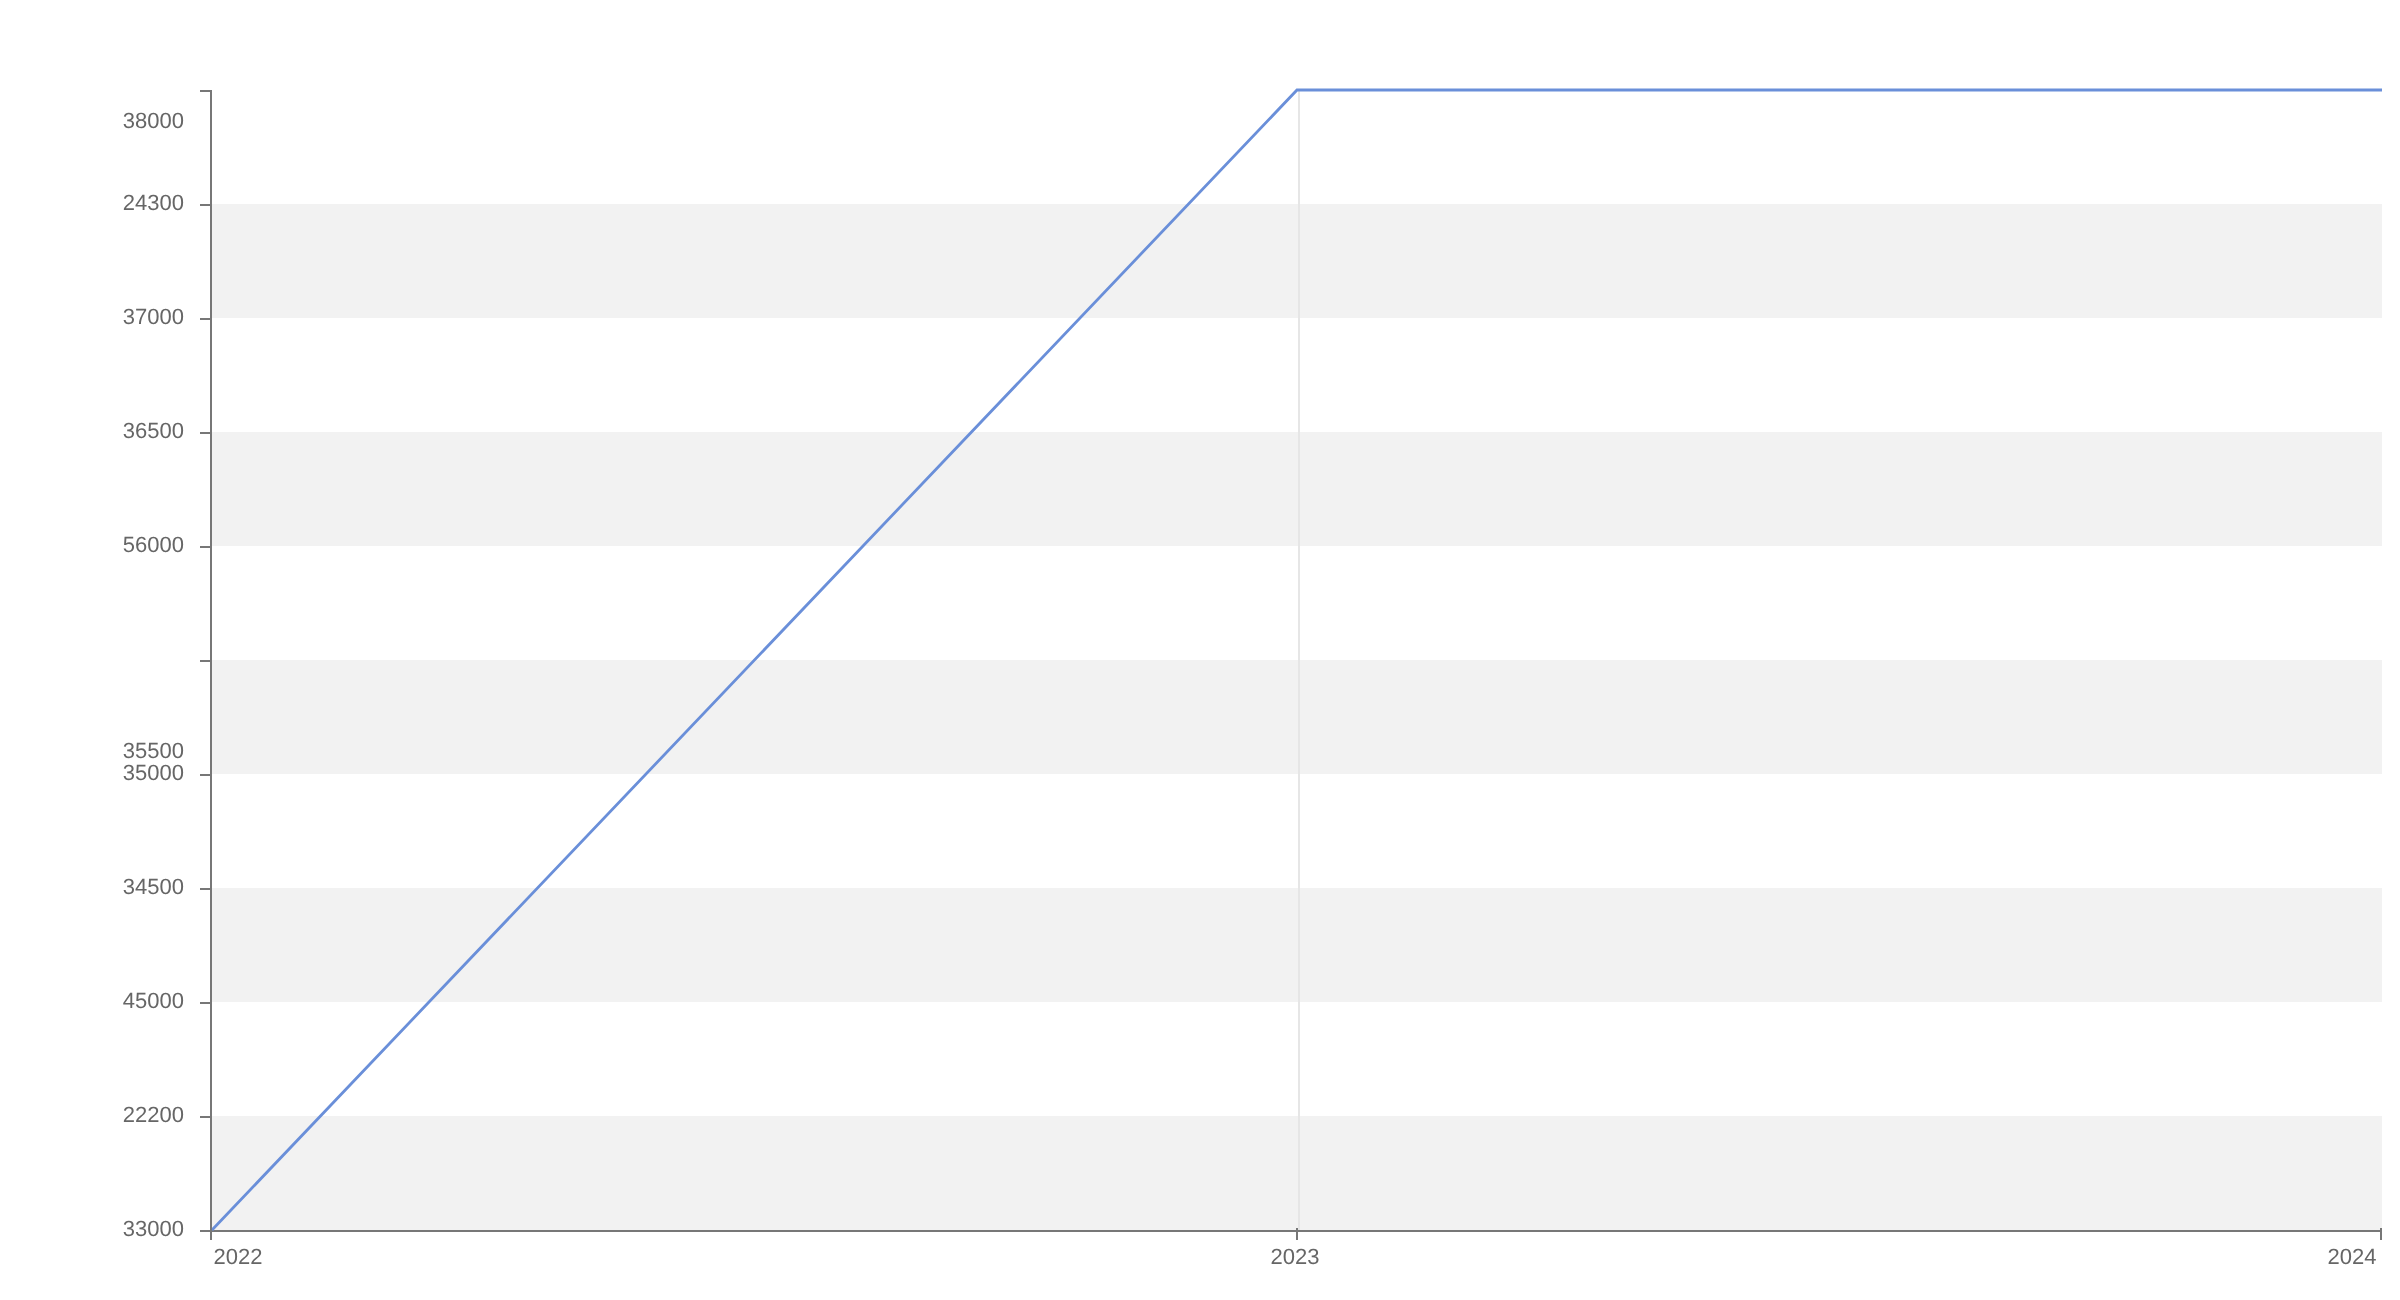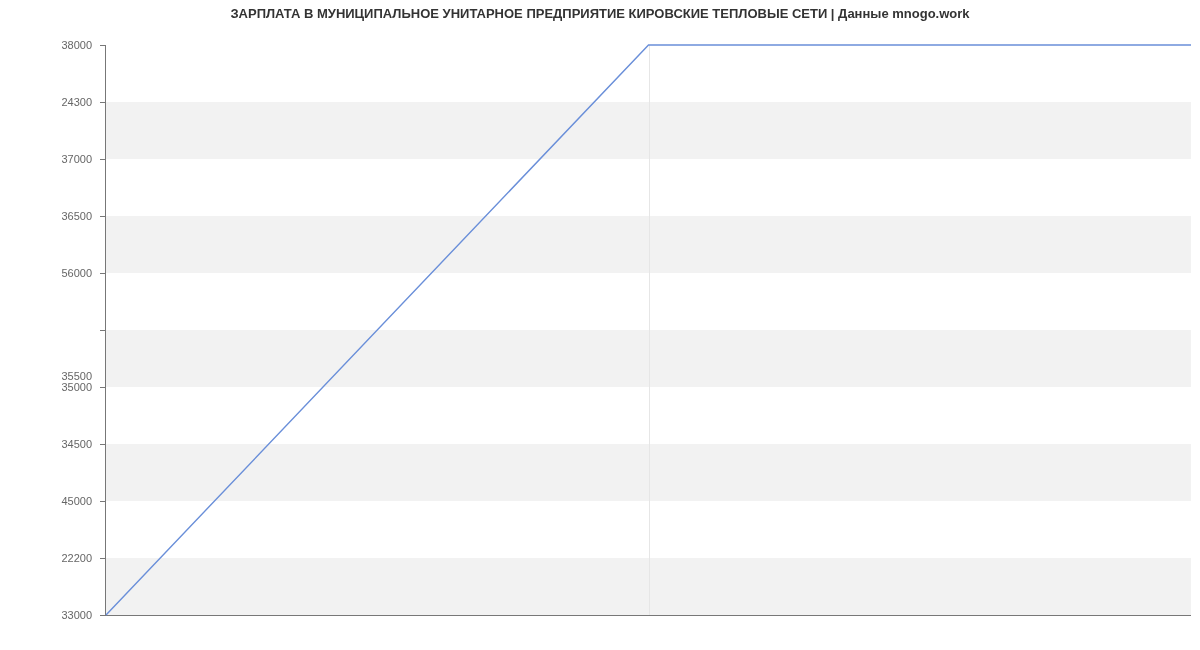--- a/index.html
+++ b/index.html
@@ -102,21 +102,20 @@
   svg.line polyline {
     fill: none;
     stroke: #6a8fd9;
     stroke-width: 1.4;
   }
 </style>
 </head>
 <body>
 
 <div class="chart-wrap">
-  <div class="title">ЗАРПЛАТА В МУНИЦИПАЛЬНОЕ УНИТАРНОЕ ПРЕДПРИЯТИЕ КИРОВСКИЕ ТЕПЛОВЫЕ СЕТИ | Данные mnogo.work</div>
 
   <div class="ytick-wrap">
       <div class="ytick" style="top: 570px;">33000</div>
       <div class="ytick-mark" style="top: 570px;"></div>
       <div class="ytick" style="top: 513px;">22200</div>
       <div class="ytick-mark" style="top: 513px;"></div>
       <div class="ytick" style="top: 456px;">45000</div>
       <div class="ytick-mark" style="top: 456px;"></div>
       <div class="ytick" style="top: 399px;">34500</div>
       <div class="ytick-mark" style="top: 399px;"></div>
@@ -125,29 +124,37 @@
       <div class="ytick" style="top: 285px; margin-top: 46px;">35500</div>
       <div class="ytick-mark" style="top: 285px;"></div>
       <div class="ytick" style="top: 228px;">56000</div>
       <div class="ytick-mark" style="top: 228px;"></div>
       <div class="ytick" style="top: 171px;">36500</div>
       <div class="ytick-mark" style="top: 171px;"></div>
       <div class="ytick" style="top: 114px;">37000</div>
       <div class="ytick-mark" style="top: 114px;"></div>
       <div class="ytick" style="top: 57px;">24300</div>
       <div class="ytick-mark" style="top: 57px;"></div>
-      <div class="ytick" style="top: 0px;">38000</div>
+      <div class="ytick" style="top: 16px;">38000</div>
       <div class="ytick-mark" style="top: 0px;"></div>
     </div>
 
   <div class="plot">
       <div class="band" style="top: 57px; height: 57px;"></div>
       <div class="band" style="top: 171px; height: 57px;"></div>
       <div class="band" style="top: 285px; height: 57px;"></div>
       <div class="band" style="top: 399px; height: 57px;"></div>
       <div class="band" style="top: 513px; height: 57px;"></div>
     <div class="vgrid" style="left: 542.5px;"></div>
       <svg class="line" viewBox="0 0 1085 570" preserveAspectRatio="none">
       <polyline points="0,570 542.5,0 1085,0"></polyline>
     </svg>
   </div>
 
+  <div class="xtick-wrap">
+      <div class="xtick" style="left: 14px;">2022</div>
+      <div class="xtick-mark" style="left: 0px;"></div>
+      <div class="xtick" style="left: 542.5px;">2023</div>
+      <div class="xtick-mark" style="left: 542.5px;"></div>
+      <div class="xtick" style="left: 1071px;">2024</div>
+      <div class="xtick-mark" style="left: 1085px;"></div>
+    </div>
 </div>
 
 </body></html>

